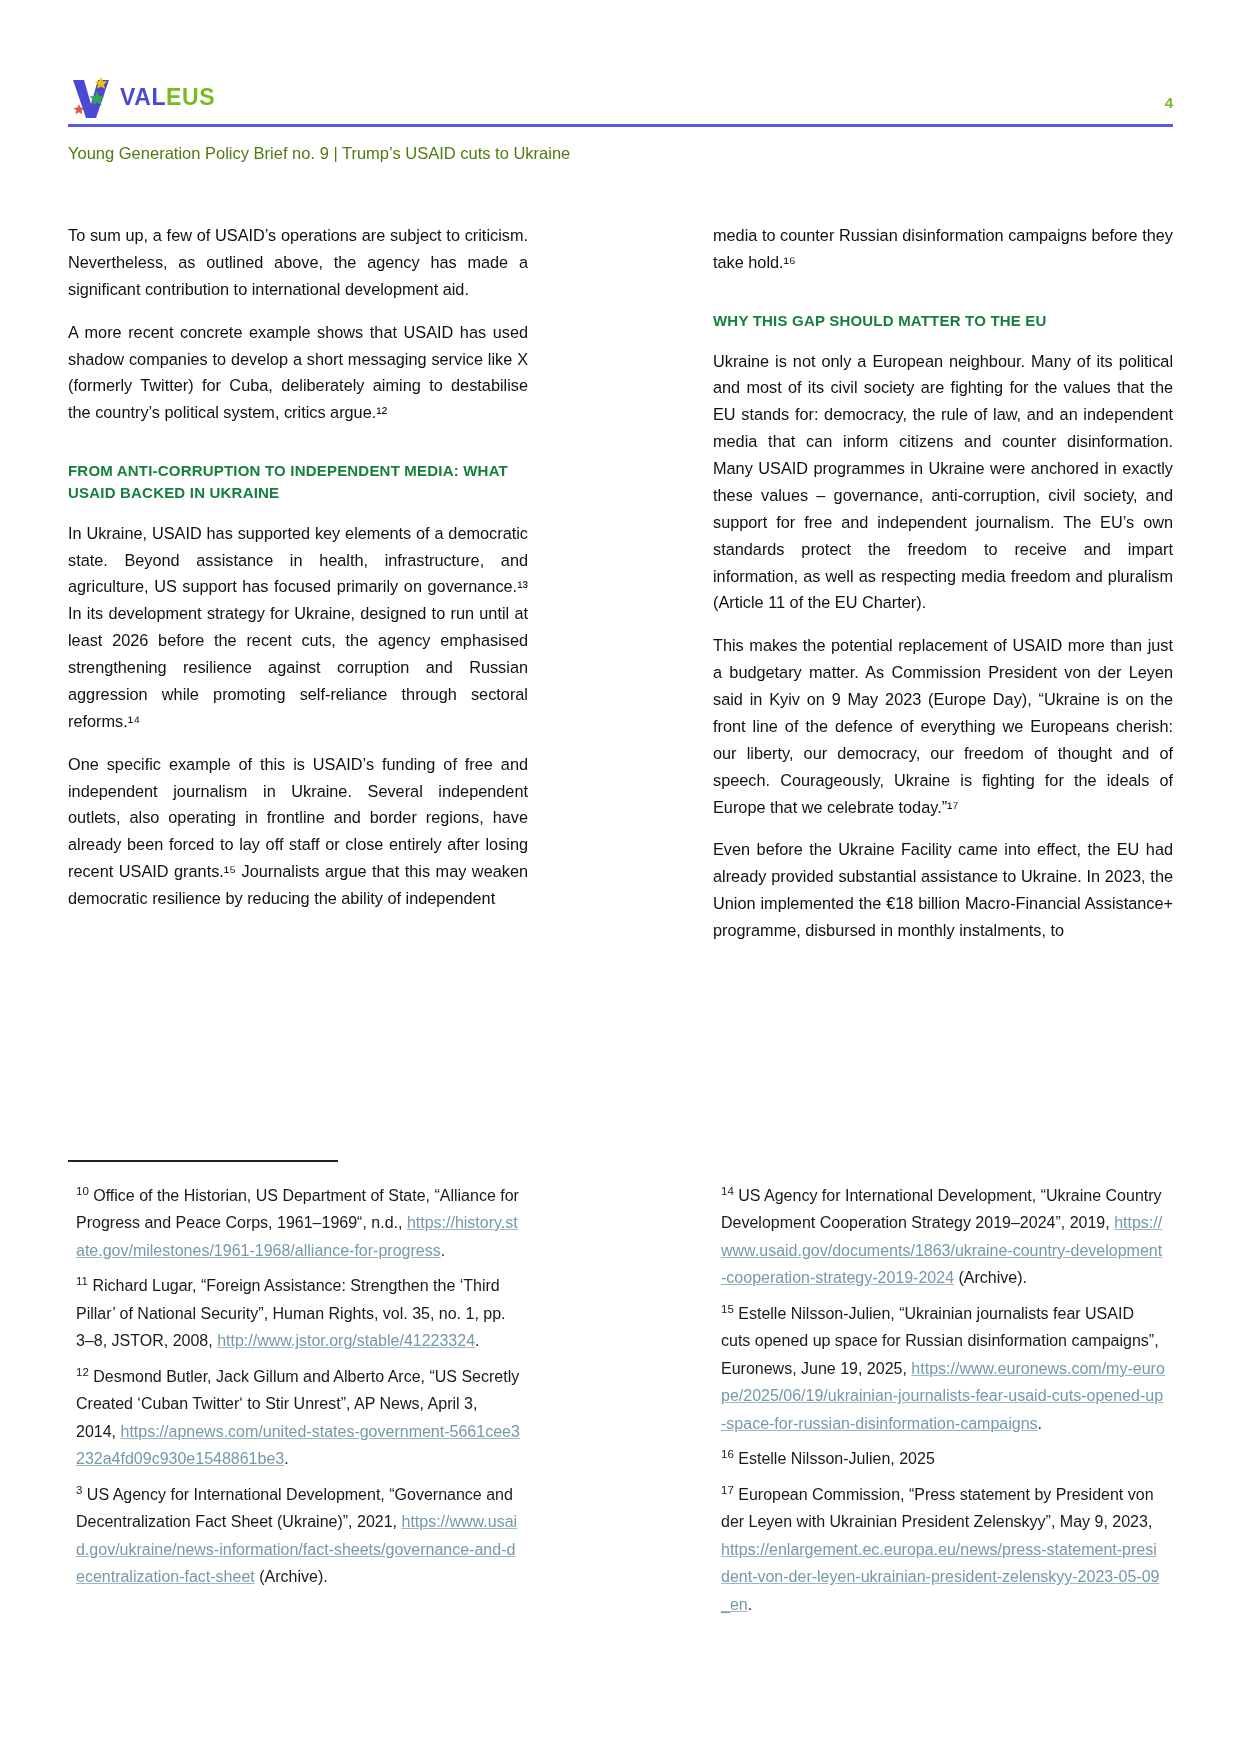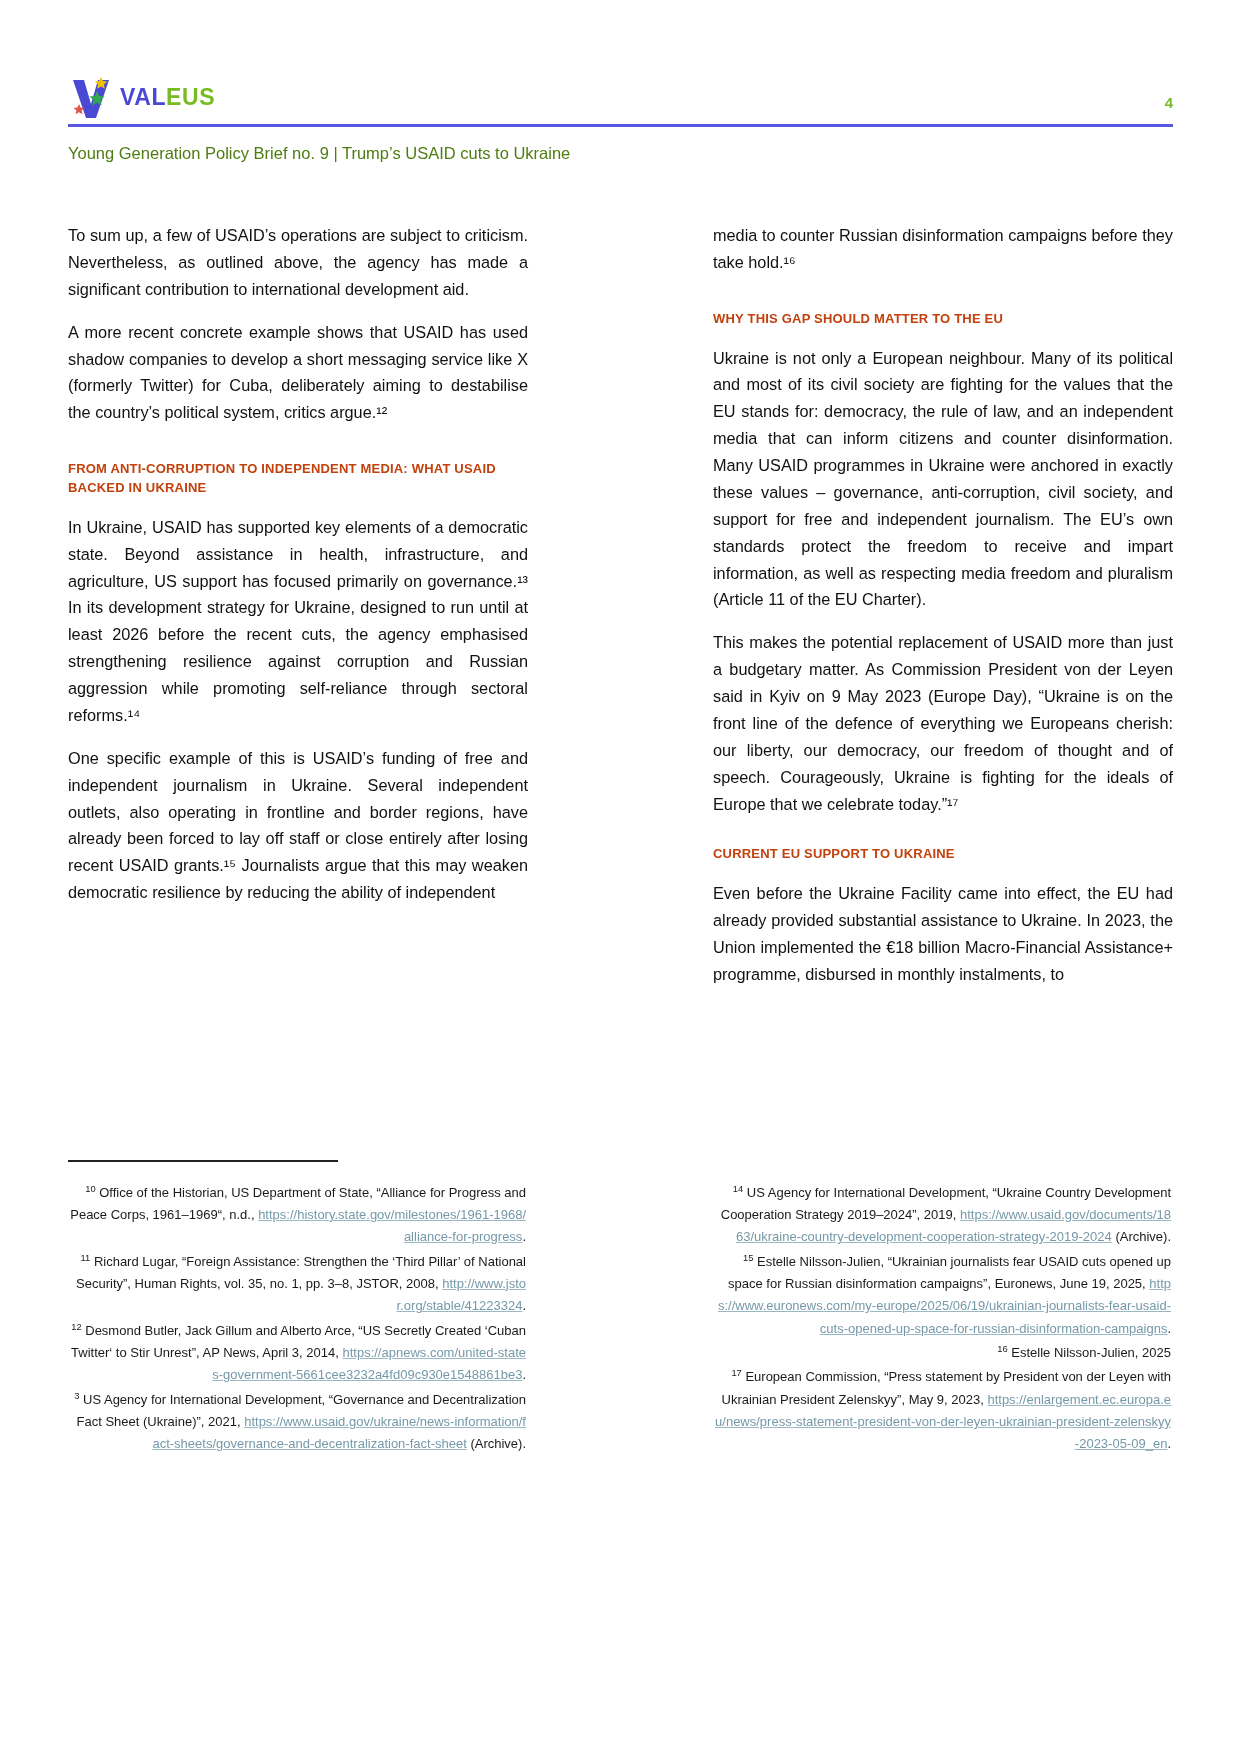--- a/index.html
+++ b/index.html
@@ -96,23 +96,23 @@
     font-size: 16.3px;
     line-height: 1.65;
     text-align: justify;
     color: #111111;
     hyphens: manual;
   }
   p.body:last-child { margin-bottom: 0; }
 
   h2.section {
     margin: 28px 0 16px 0;
-    font-size: 13px;
+    font-size: 15px;
     font-weight: bold;
-    color: #c2410c;
+    color: #15803d;
     letter-spacing: 0.2px;
     line-height: 1.45;
     text-transform: uppercase;
   }
   h2.section.first { margin-top: 34px; }
 
   
   .footnotes {
     position: absolute;
     left: 68px;
@@ -125,25 +125,25 @@
   .fn-rule {
     width: 270px;
     height: 1.5px;
     background: #222222;
     margin-bottom: 20px;
   }
   .fn-rule.spacer {
     background: transparent;
   }
   .fn-item {
-    font-size: 13px;
+    font-size: 16px;
     line-height: 1.72;
     color: #1a1a1a;
-    margin: 2px;
-    text-align: right;
+    margin: 8px;
+    text-align: left;
   }
   .fn-num {
     font-size: 0.72em;
     vertical-align: super;
     line-height: 0;
   }
   a.ref, .ref {
     color: #7599a8;
     text-decoration: underline;
     text-decoration-color: #9ab8c4;
@@ -180,21 +180,20 @@
       <h2 class="section first">FROM ANTI-CORRUPTION TO INDEPENDENT MEDIA: WHAT USAID BACKED IN UKRAINE</h2>
       <p class="body">In Ukraine, USAID has supported key elements of a democratic state. Beyond assistance in health, infrastructure, and agriculture, US support has focused primarily on governance.¹³ In its development strategy for Ukraine, designed to run until at least 2026 before the recent cuts, the agency emphasised strengthening resilience against corruption and Russian aggression while promoting self-reliance through sectoral reforms.¹⁴</p>
       <p class="body">One specific example of this is USAID’s funding of free and independent journalism in Ukraine. Several independent outlets, also operating in frontline and border regions, have already been forced to lay off staff or close entirely after losing recent USAID grants.¹⁵ Journalists argue that this may weaken democratic resilience by reducing the ability of independent</p>
     </div>
 
     <div class="col">
       <p class="body">media to counter Russian disinformation campaigns before they take hold.¹⁶</p>
       <h2 class="section first">WHY THIS GAP SHOULD MATTER TO THE EU</h2>
       <p class="body">Ukraine is not only a European neighbour. Many of its political and most of its civil society are fighting for the values that the EU stands for: democracy, the rule of law, and an independent media that can inform citizens and counter disinformation. Many USAID programmes in Ukraine were anchored in exactly these values – governance, anti-corruption, civil society, and support for free and independent journalism. The EU’s own standards protect the freedom to receive and impart information, as well as respecting media freedom and pluralism (Article 11 of the EU Charter).</p>
       <p class="body">This makes the potential replacement of USAID more than just a budgetary matter. As Commission President von der Leyen said in Kyiv on 9 May 2023 (Europe Day), “Ukraine is on the front line of the defence of everything we Europeans cherish: our liberty, our democracy, our freedom of thought and of speech. Courageously, Ukraine is fighting for the ideals of Europe that we celebrate today.”¹⁷</p>
-      <h2 class="section">CURRENT EU SUPPORT TO UKRAINE</h2>
       <p class="body">Even before the Ukraine Facility came into effect, the EU had already provided substantial assistance to Ukraine. In 2023, the Union implemented the €18 billion Macro-Financial Assistance+ programme, disbursed in monthly instalments, to</p>
     </div>
 
   </div>
 
   <div class="footnotes">
     <div class="fn-col">
       <div class="fn-rule"></div>
       <div id="fn-left">
           <p class="fn-item"><span class="fn-num">10</span><span> Office of the Historian, US Department of State, “Alliance for Progress and Peace Corps, 1961–1969“, n.d., </span><a class="ref">https://history.state.gov/milestones/1961-1968/alliance-for-progress</a><span>.</span></p>

